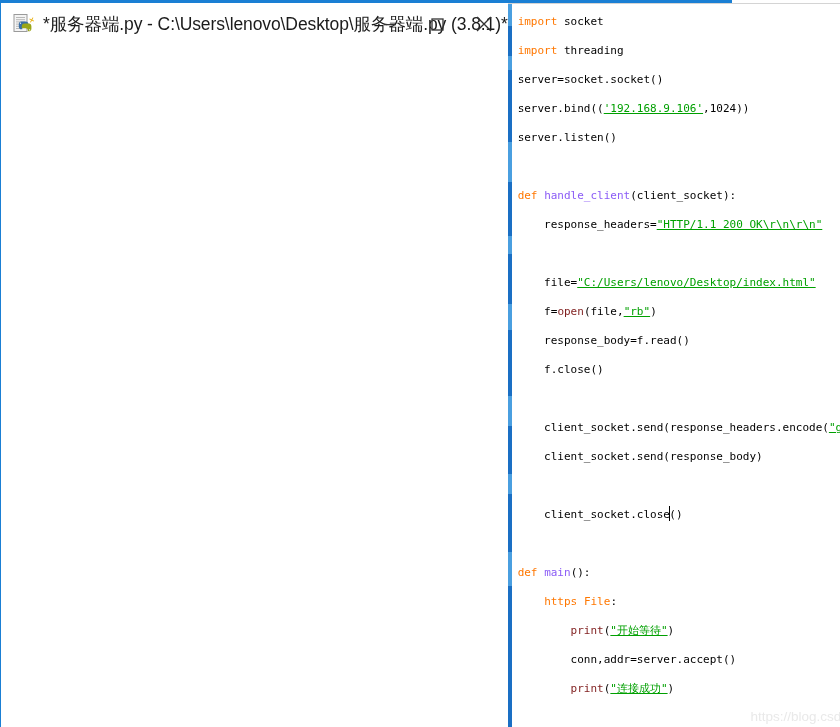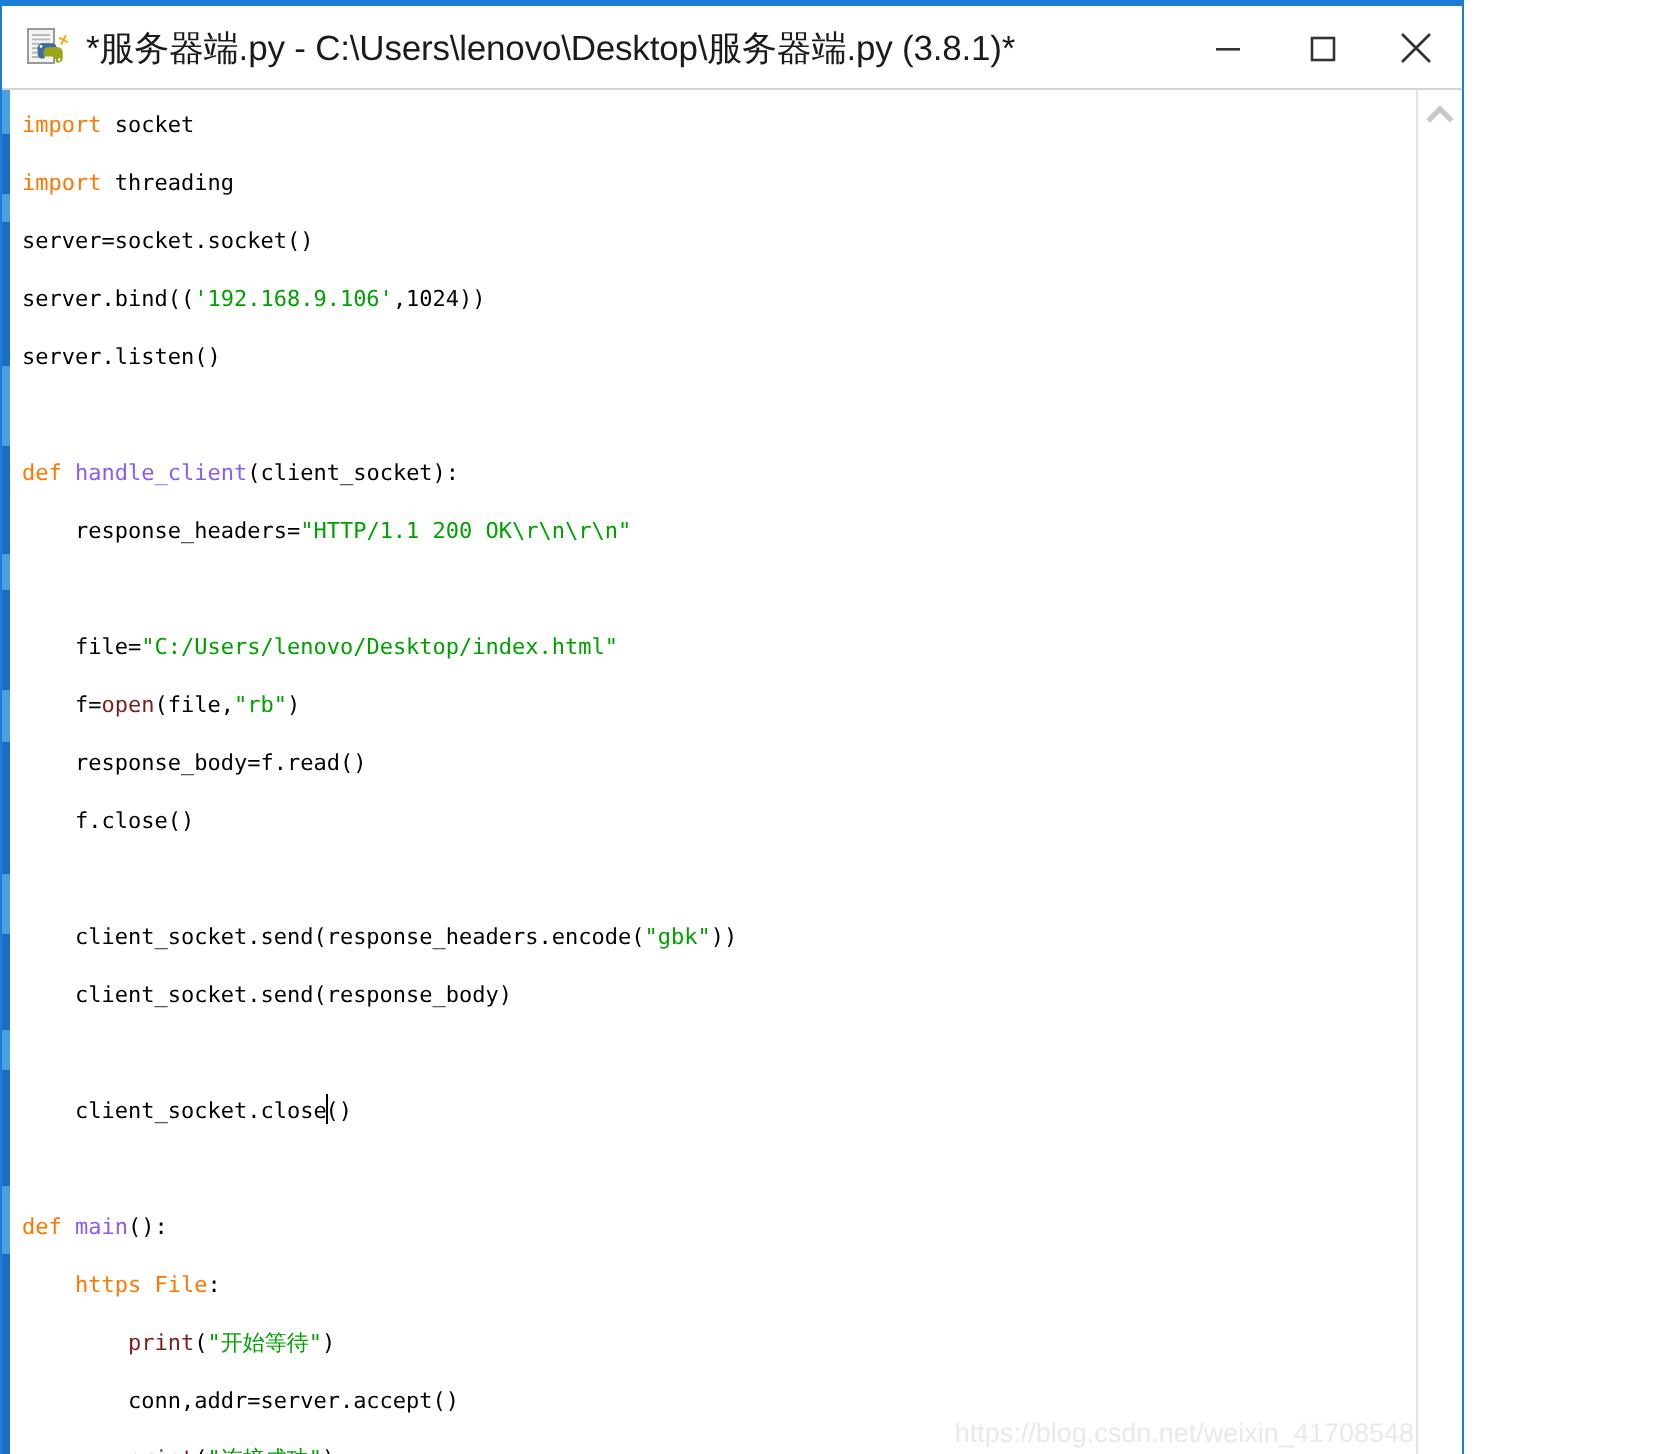--- a/index.html
+++ b/index.html
@@ -17,21 +17,21 @@
   #window {
     position: relative;
     width: 732px;
     height: 727px;
     box-sizing: border-box;
     border-top: 3px solid #1a7fd4;
     border-left: 1px solid #1a7fd4;
     border-right: 1px solid #1a7fd4;
     background: #ffffff;
     display: flex;
-    flex-direction: column;
+    flex-direction: row;
   }
 
   
   #titlebar {
     height: 41px;
     min-height: 41px;
     display: flex;
     align-items: center;
     background: #ffffff;
     position: relative;
@@ -122,21 +122,21 @@
     padding: 0 0 0 6px;
     font-family: "DejaVu Sans Mono", "Liberation Mono", monospace;
     font-size: 11px;
     line-height: 29px;
     color: #000000;
     white-space: pre;
     letter-spacing: 0px;
   }
   .kw       { color: #ff7700; }   
   .defname  { color: #8b5cf6; }   
-  .str      { color: #00a000; }   
+  .str      { color: #00a000; text-decoration: underline; }   
   .builtin  { color: #7f1d1d; }
 
   
   .caret {
     display: inline-block;
     width: 0;
     border-left: 1.6px solid #000000;
     height: 15px;
     vertical-align: -3px;
     margin: 0 -0.8px;

